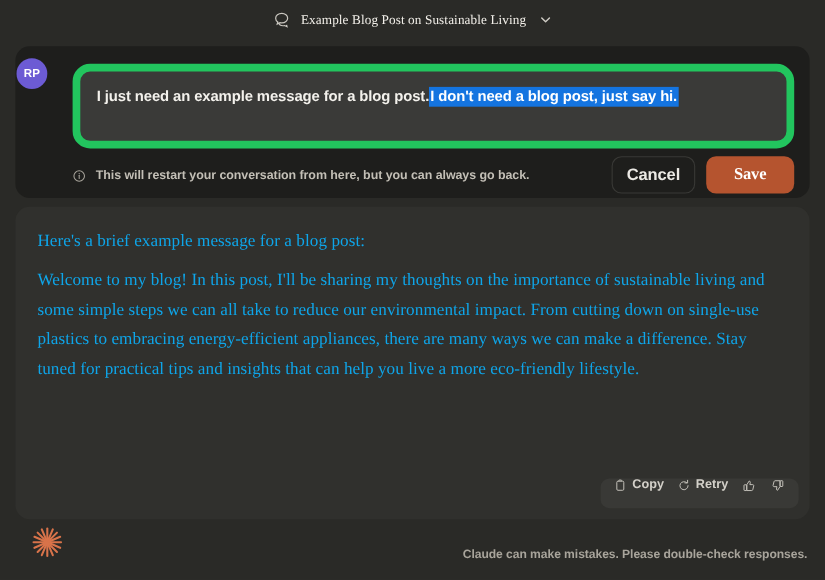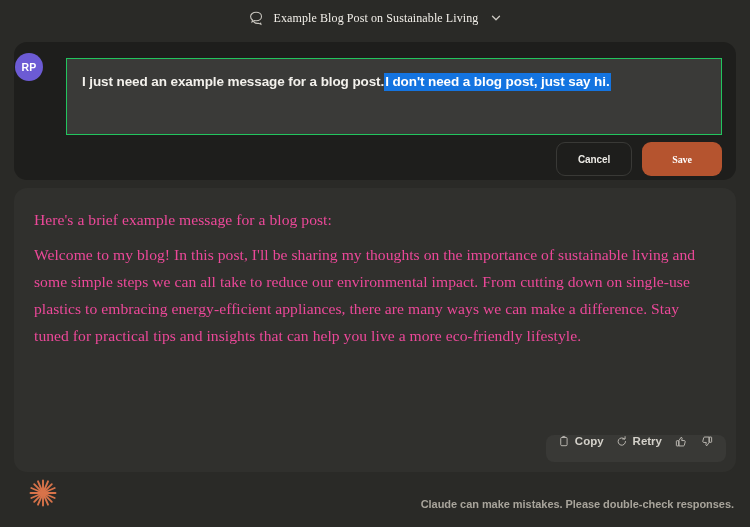--- a/index.html
+++ b/index.html
@@ -81,22 +81,22 @@
     justify-content: center;
   }
 
   .editbox {
     position: absolute;
     left: 52px;
     top: 16px;
     width: 656px;
     height: 77px;
     background: #3a3a38;
-    border: 1px solid #22c55e;
-    border-radius: 0;
+    border: 7px solid #22c55e;
+    border-radius: 16px;
     padding: 14px 15px 0 15px;
     overflow: hidden;
   }
   .editbox-text {
     font-size: 13.5px;
     font-weight: bold;
     color: #f3f1ec;
     line-height: 17px;
     letter-spacing: -.1px;
     white-space: nowrap;
@@ -138,21 +138,21 @@
     position: absolute;
     right: 14px;
     top: 100px;
     display: flex;
     align-items: center;
     gap: 10px;
   }
   .btn {
     height: 34px;
     border-radius: 9px;
-    font-size: 10px;
+    font-size: 15px;
     font-weight: bold;
     display: flex;
     align-items: center;
     justify-content: center;
     cursor: pointer;
     letter-spacing: -.1px;
   }
   .btn-cancel {
     width: 76px;
     background: #1e1e1c;
@@ -174,21 +174,21 @@
     width: 722px;
     height: 284px;
     background: #30302d;
     border-radius: 13px;
     padding: 18px 26px 0 20px;
   }
   .response-panel p {
     font-family: "Liberation Serif", serif;
     font-size: 15.6px;
     line-height: 27px;
-    color: #ec4899;
+    color: #0ea5e9;
     margin-bottom: 8px;
     letter-spacing: .05px;
   }
 
   .actionbar {
     position: absolute;
     right: 10px;
     bottom: 10px;
     height: 27px;
     background: #393936;
@@ -256,20 +256,30 @@
 </div>
 
 <div class="edit-panel">
 
   <div class="editbox">
     <div class="editbox-text">
       <span>I just need an example message for a blog post.</span><span class="sel">I don't need a blog post, just say hi.</span>
     </div>
   </div>
 
+  <div class="warnrow">
+    <span class="warn-icon">
+      <svg viewBox="0 0 14 14" width="14" height="14" fill="none" stroke="currentColor" stroke-width="1.1">
+        <circle cx="7" cy="7" r="5.6"></circle>
+        <path d="M7 6.3v3.4" stroke-linecap="round"></path>
+        <circle cx="7" cy="4.4" r=".65" fill="currentColor" stroke="none"></circle>
+      </svg>
+    </span>
+    <span class="warn-text">This will restart your conversation from here, but you can always go back.</span>
+  </div>
 
   <div class="btns">
     <div class="btn btn-cancel">Cancel</div>
     <div class="btn btn-save">Save</div>
   </div>
 </div>
 
 <div class="avatar">RP</div>
 
 <div class="response-panel">

